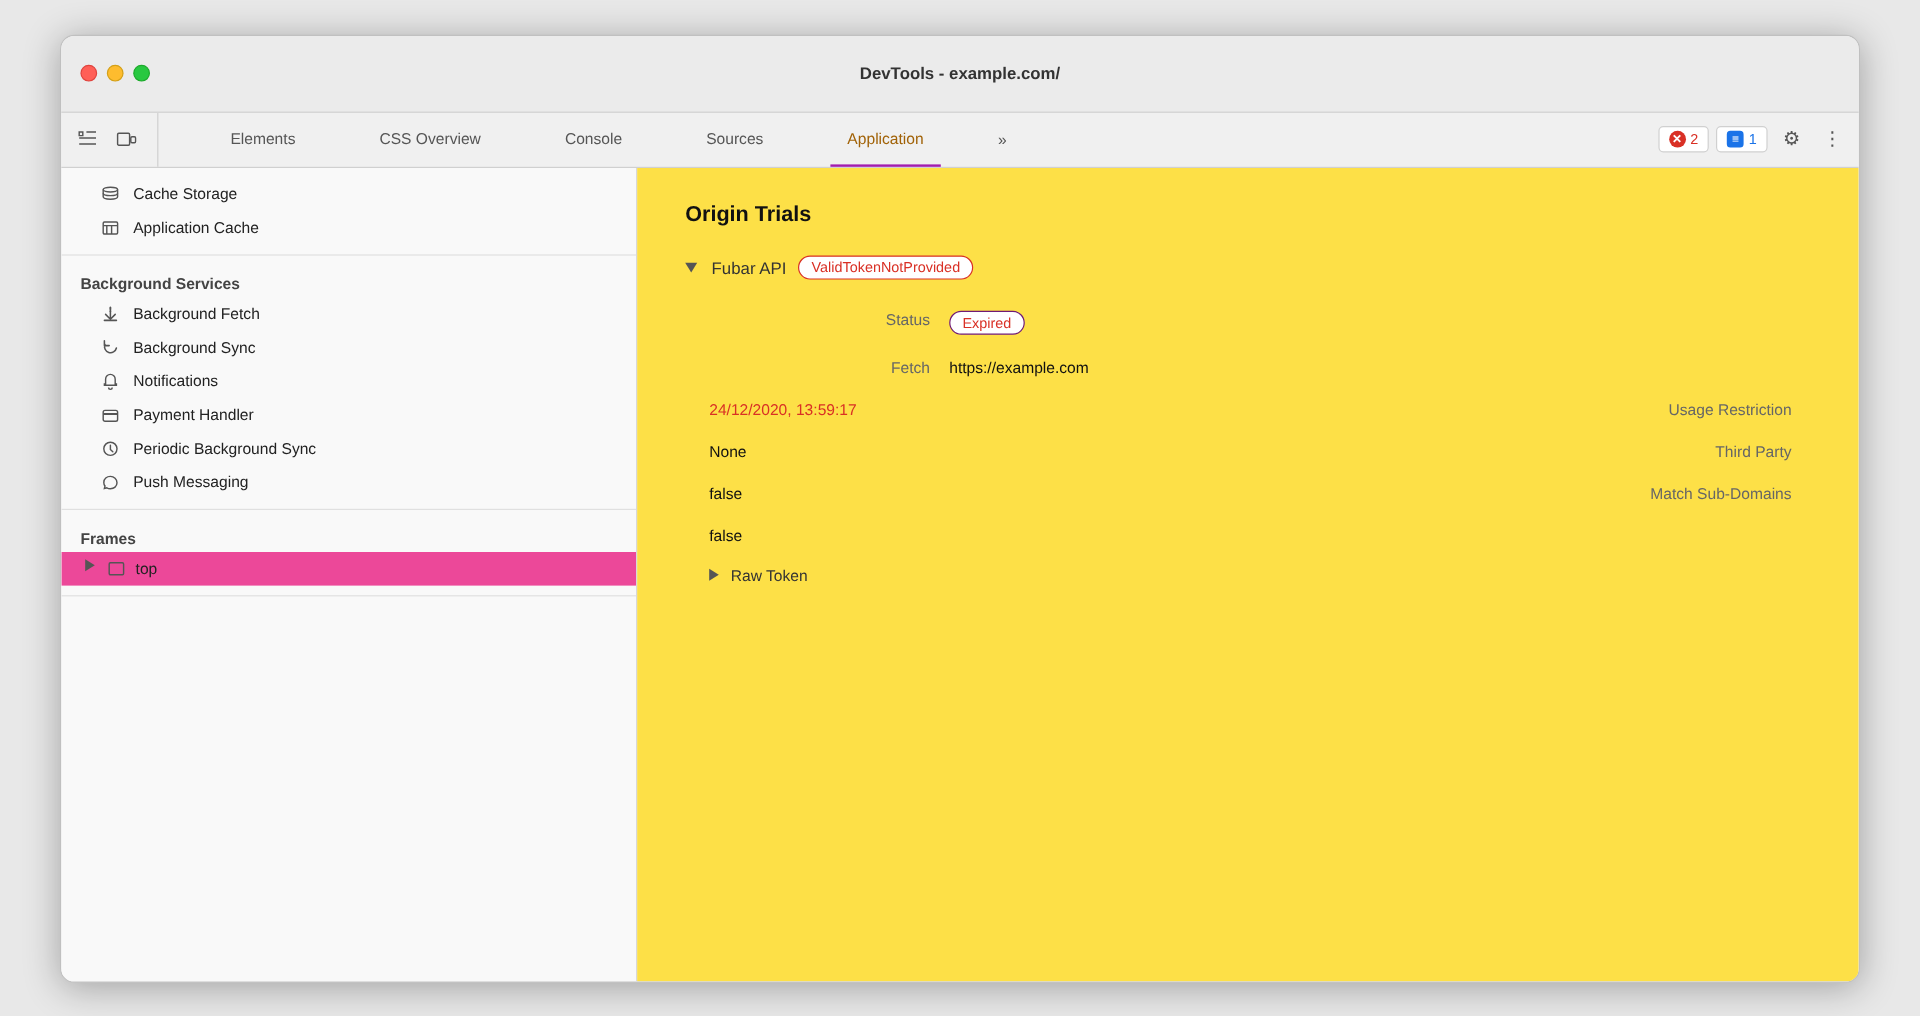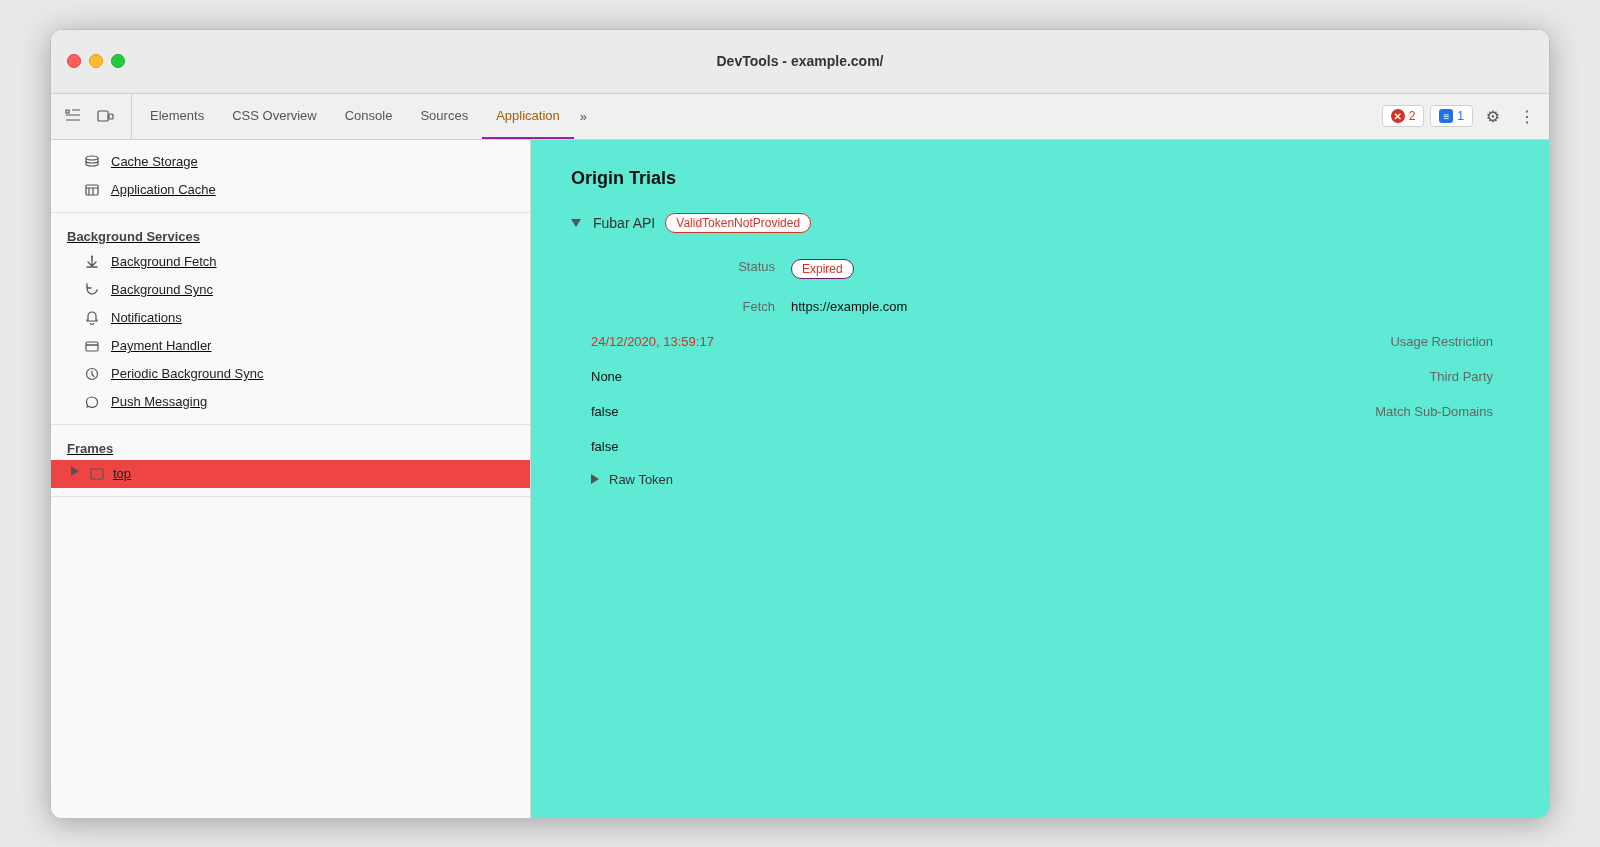--- a/index.html
+++ b/index.html
@@ -57,20 +57,21 @@
     }
     
     .tabbar {
       background: #f0f0f0;
       height: 46px;
       display: flex;
       align-items: stretch;
       border-bottom: 1px solid #d0d0d0;
       padding: 0 8px;
       flex-shrink: 0;
+      gap: 42px;
     }
     .tabbar-left {
       display: flex;
       align-items: center;
       gap: 4px;
       padding-right: 12px;
       border-right: 1px solid #d0d0d0;
       margin-right: 4px;
     }
     .tabbar-icon {
@@ -152,21 +153,20 @@
       flex: 1;
       overflow: hidden;
     }
     
     .sidebar {
       width: 480px;
       background: #f9f9f9;
       border-right: 1px solid #d8d8d8;
       overflow-y: auto;
       flex-shrink: 0;
-      text-decoration: underline;
     }
     .sidebar-section {
       border-bottom: 1px solid #e0e0e0;
       padding: 8px 0;
     }
     .sidebar-section-title {
       font-size: 11px;
       font-weight: 600;
       color: #444;
       padding: 8px 16px 4px 16px;
@@ -189,28 +189,28 @@
       width: 18px;
       display: flex; align-items: center; justify-content: center;
     }
     .frames-item {
       display: flex;
       gap: 8px;
       padding: 6px 16px 6px 20px;
       font-size: 13px;
       color: #222;
       cursor: pointer;
-      background: #ef4444;
+      background: #ec4899;
     }
     
     .content {
       flex: 1;
       padding: 28px 40px;
       overflow-y: auto;
-      background: #5eead4;
+      background: #fde047;
     }
     .content-title {
       font-size: 18px;
       font-weight: 700;
       color: #111;
       margin-bottom: 24px;
     }
     .api-section {
       margin-bottom: 16px;
     }

